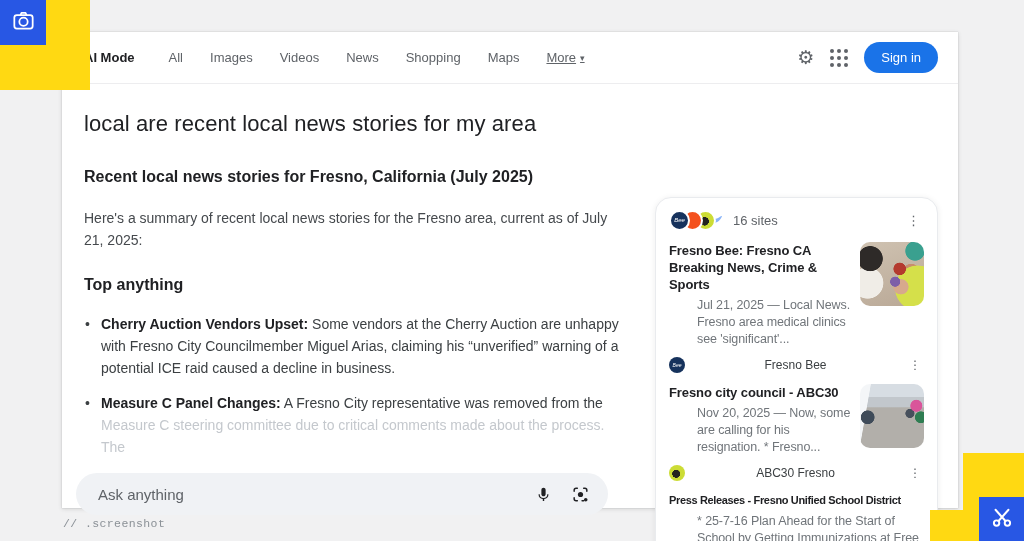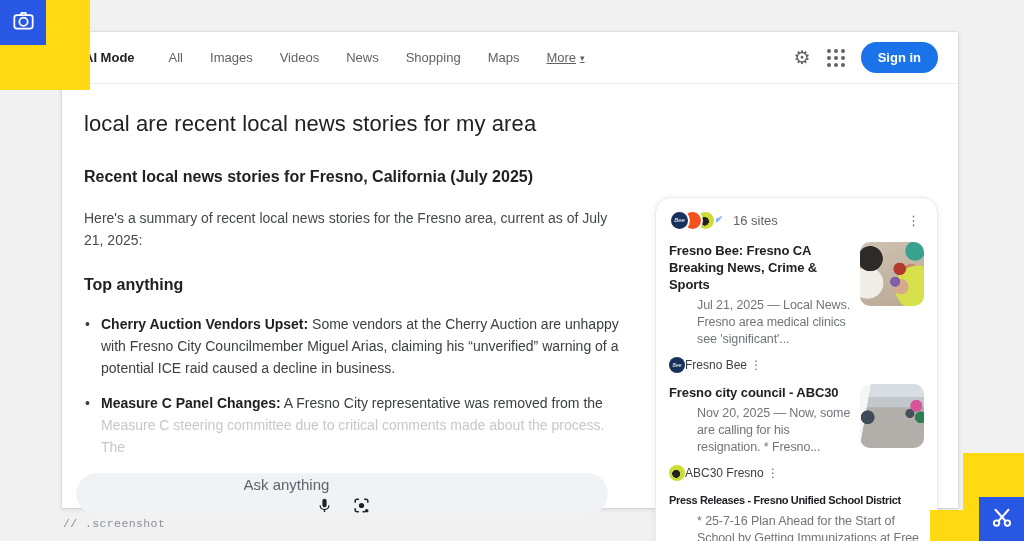--- a/index.html
+++ b/index.html
@@ -26,39 +26,39 @@
   .nav{height:52px;display:flex;align-items:center;padding:0 20px 0 22px;
        border-bottom:1px solid #ededef;box-sizing:border-box;}
   .tab{font-size:13px;color:#5f6368;margin-right:27px;cursor:pointer;white-space:nowrap;}
   .tab.active{color:#202124;font-weight:bold;margin-right:34px;}
   .tab-more{display:flex;align-items:center;gap:4px;text-decoration:underline;}
   .caret{font-size:9px;color:#5f6368;}
   .nav-right{margin-left:auto;display:flex;align-items:center;gap:16px;}
   .gear{font-size:19px;color:#5f6368;font-family:"DejaVu Sans",sans-serif;line-height:1;cursor:pointer;}
   .apps{width:18px;height:18px;display:grid;grid-template-columns:repeat(3,1fr);gap:3px;cursor:pointer;}
   .apps i{width:4px;height:4px;border-radius:50%;background:#5f6368;}
-  .signin{background:var(--gblue);color:#fff;font-size:13px;font-weight:bold;padding:8px 17px;
+  .signin{background:var(--gblue);color:#fff;font-size:13px;font-weight:normal;padding:8px 17px;
           border:none;border-radius:18px;cursor:pointer;font-family:inherit;}
 
   
   .content{position:relative;height:423px;}
   .query-title{font-size:22px;font-weight:400;color:#202124;margin:27px 0 0 22px;letter-spacing:.1px;}
   .section-h{font-size:16px;font-weight:bold;color:#202124;margin:31px 0 0 22px;}
   .intro{font-size:14px;color:#45494d;line-height:22px;margin:21px 0 0 22px;max-width:540px;}
   .stories-h{font-size:16px;font-weight:bold;color:#202124;margin:25px 0 0 22px;}
   .bullets{margin:19px 0 0 22px;padding:0;list-style:none;max-width:540px;}
   .bullets li{position:relative;padding-left:17px;font-size:14px;line-height:22px;
               color:#3c4043;margin-bottom:13px;}
   .bullets li .dot{position:absolute;left:1px;top:0;color:#3c4043;}
   .bullets b{color:#202124;}
   .faded-line{color:#c4c8cd;}
 
   
   .ask-bar{position:absolute;left:14px;bottom:19px;width:532px;height:42px;background:#f0f2f5;
-           border-radius:21px;display:flex;align-items:center;padding:0 18px 0 20px;box-sizing:border-box;flex-direction:column;}
+           border-radius:21px;display:flex;align-items:center;padding:0 18px 0 20px;box-sizing:border-box;}
   .ask-input{flex:1;border:none;background:transparent;outline:none;font-size:15px;color:#202124;
              font-family:inherit;}
   .ask-input::placeholder{color:#5f6368;opacity:1;}
   .ask-icons{display:flex;align-items:center;gap:19px;}
   .icon-btn{display:flex;align-items:center;cursor:pointer;}
 
   
   .sites-card{position:absolute;left:593px;top:86px;width:283px;height:369px;background:#fff;
               border:1px solid #e9ebee;border-radius:16px;box-shadow:0 1px 6px rgba(32,33,36,.08);
               box-sizing:border-box;padding:11px 13px 12px;}
@@ -90,21 +90,21 @@
       radial-gradient(circle at 16% 26%, #2e2a28 0 17%, transparent 18%),
       radial-gradient(circle at 12% 64%, #f0ede7 0 22%, transparent 23%),
       linear-gradient(160deg, #cfc2b1, #b9a896);}
   .thumb-street{background:
       radial-gradient(circle at 88% 34%, #d9559a 0 8%, transparent 9%),
       radial-gradient(circle at 95% 52%, #2f7d52 0 8%, transparent 9%),
       radial-gradient(circle at 78% 46%, #47505c 0 7%, transparent 8%),
       radial-gradient(circle at 12% 52%, #3f4b59 0 10%, transparent 11%),
       linear-gradient(100deg, #f4f6f8 0 14%, transparent 15%),
       linear-gradient(180deg, #d7dde3 0 20%, #c2c7cc 21% 36%, #b2afaa 37%);}
-  .source-row{display:flex;align-items:center;margin-top:9px;}
+  .source-row{display:flex;align-items:center;margin-top:9px;justify-content:space-between;}
   .sfav{width:16px;height:16px;border-radius:50%;flex:none;}
   .sfav-bee{background:#16325c;color:#fff;font-size:5px;font-style:italic;display:flex;
             align-items:center;justify-content:center;}
   .sfav-abc{background:radial-gradient(circle at 45% 55%, #23231f 0 31%, #ccdc35 33%);}
   .source-name{font-size:12px;color:#3c4043;}
   .kebab-sm{color:#5f6368;font-size:12px;line-height:1;cursor:pointer;padding:2px 3px;}
 </style>
 </head>
 <body>
 

